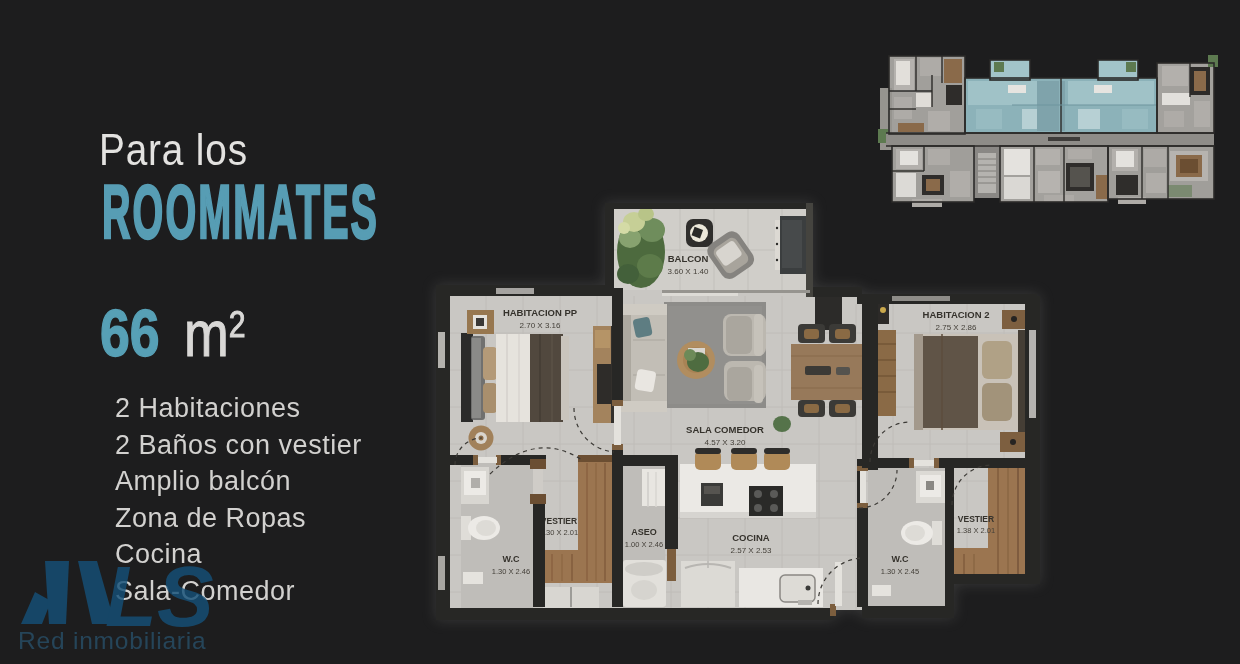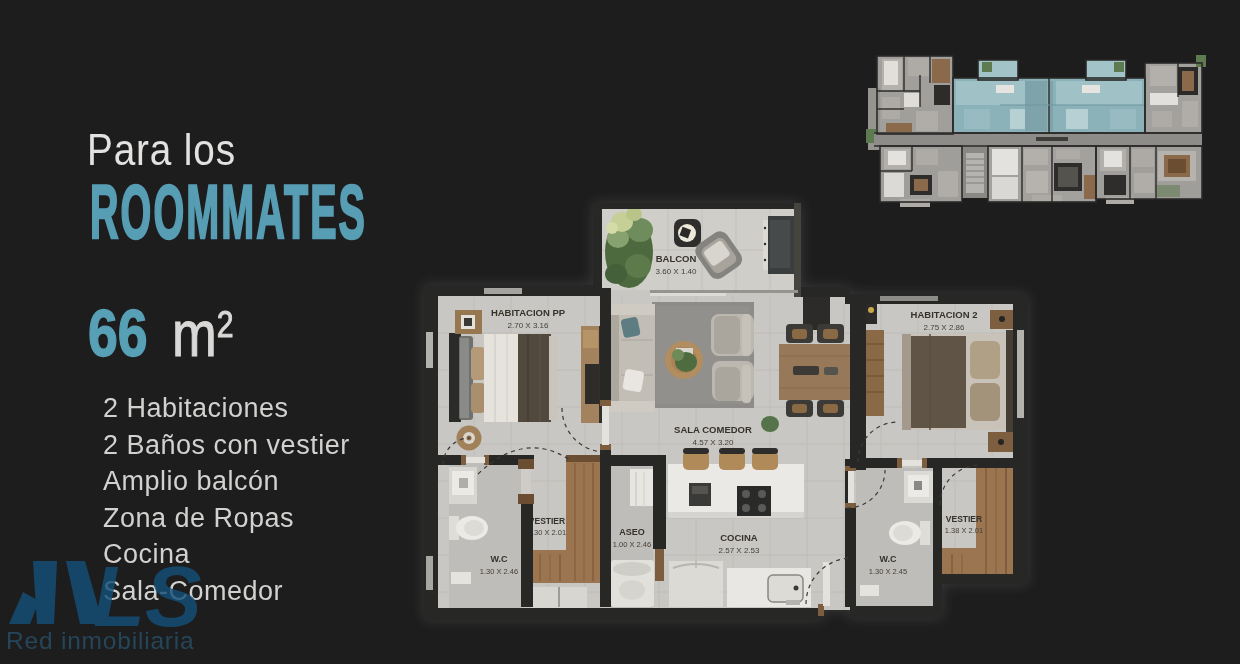--- a/index.html
+++ b/index.html
@@ -1,17 +1,17 @@
 <!DOCTYPE html>
 <html><head>
 <meta charset="utf-8">
 <style>
   html,body{margin:0;padding:0;}
   body{width:1240px;height:664px;background:#1d1d1e;overflow:hidden;position:relative;font-family:"Liberation Sans",sans-serif;}
-  #canvas{position:absolute;left:0;top:0;width:1131px;height:664px;text-decoration:underline;}
+  #canvas{position:absolute;left:12px;top:0;width:1131px;height:664px;text-decoration:underline;}
   .para{position:absolute;left:87px;top:124px;color:#e3e2e0;font-size:45px;font-weight:400;transform:scaleX(0.86);transform-origin:left top;letter-spacing:1px;}
   .roomm{position:absolute;left:90px;top:168px;color:#579db4;font-size:76px;font-weight:700;transform:scaleX(0.52);transform-origin:left top;letter-spacing:4px;-webkit-text-stroke:2.5px #579db4;}
   .area66{position:absolute;left:88px;top:294px;color:#57a0b6;font-size:67px;font-weight:700;transform:scaleX(0.8);transform-origin:left top;-webkit-text-stroke:1.5px #57a0b6;}
   .m2wrap{position:absolute;left:172px;top:297px;color:#d9d8d6;font-size:64px;font-weight:400;transform:scaleX(0.84);transform-origin:left top;-webkit-text-stroke:1px #d9d8d6;}
   .m2wrap sup{font-size:36px;vertical-align:19px;}
   .flist{position:absolute;left:88px;top:390px;color:#d2d1cf;font-size:27px;line-height:36.6px;font-weight:400;letter-spacing:0.5px;margin-left:15px;}
 </style>
 </head>
 <body>
 <div id="canvas">

